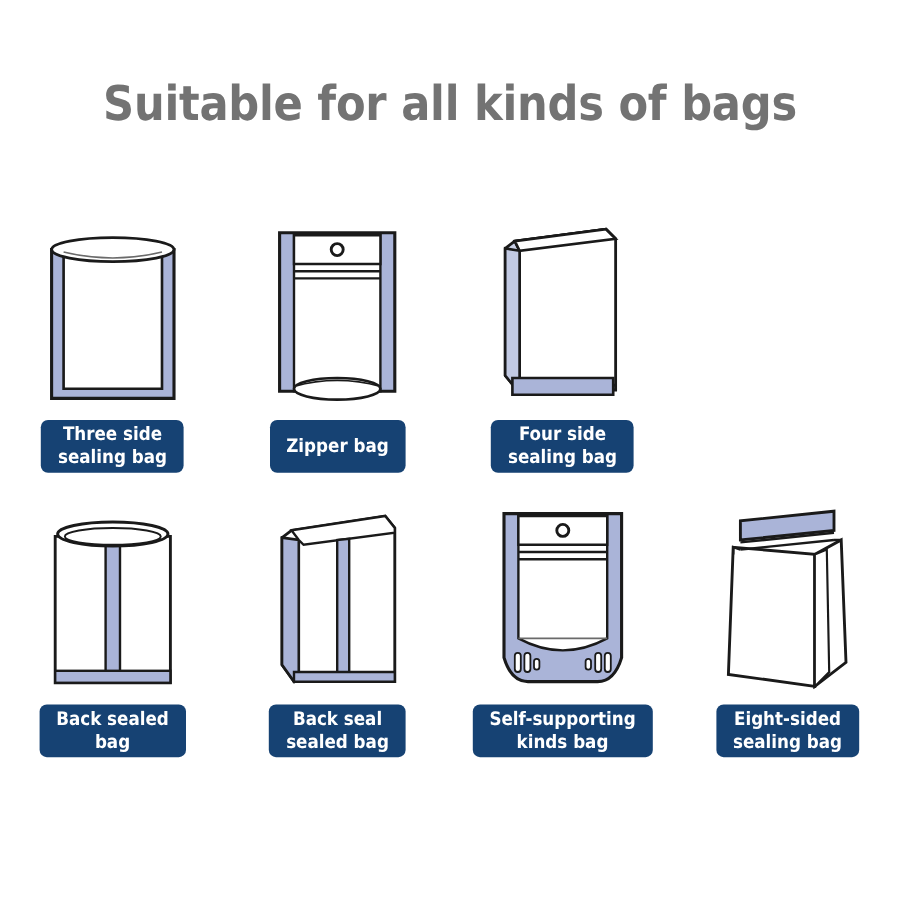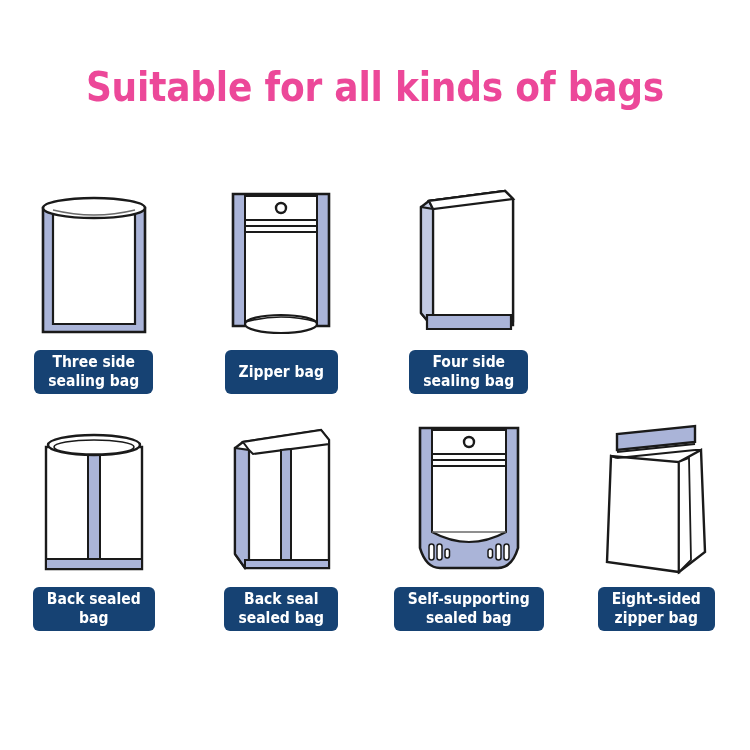--- a/index.html
+++ b/index.html
@@ -21,21 +21,21 @@
   }
   .page-title {
     position: absolute;
     top: 64px;
     left: 0;
     width: 750px;
     text-align: center;
     font-size: 40px;
     font-weight: 700;
     letter-spacing: -0.2px;
-    color: #ec4899;
+    color: #737373;
     font-family: "DejaVu Sans Condensed", "Liberation Sans", sans-serif;
     white-space: nowrap;
   }
   .grid {
     position: absolute;
     top: 170px;
     left: 0;
     width: 750px;
   }
   .row {
@@ -183,36 +183,36 @@
               <rect x="19" y="124" width="5" height="16" rx="2.5"></rect>
               <rect x="27" y="124" width="5" height="16" rx="2.5"></rect>
               <rect x="35" y="129" width="4.5" height="9" rx="2.2"></rect>
               <rect x="78" y="129" width="4.5" height="9" rx="2.2"></rect>
               <rect x="86" y="124" width="5" height="16" rx="2.5"></rect>
               <rect x="94" y="124" width="5" height="16" rx="2.5"></rect>
             </g>
           </svg>
         </div>
         <div class="label">Self-supporting
-sealed bag</div>
+kinds bag</div>
       </div>
 
       <div class="cell">
         <div class="art">
           <svg width="122" height="155" viewBox="0 0 122 155">
             <path d="M16 36 L12 142 L84 152 L84 42 Z" fill="#ffffff" stroke="#1a1a1a" stroke-width="2.4"></path>
             <path d="M84 42 L84 152 L110 132 L106 30 Z" fill="#ffffff" stroke="#1a1a1a" stroke-width="2.4"></path>
             <path d="M84 42 L84 152 L96 140 L94 38 Z" fill="#ffffff" stroke="#1a1a1a" stroke-width="1.8"></path>
             <path d="M22 14 L22 30 L100 22 L100 6 Z" fill="#aab4d8" stroke="#1a1a1a" stroke-width="2.4"></path>
             <path d="M22 32 L100 24" fill="none" stroke="#1a1a1a" stroke-width="2.0"></path>
             <path d="M22 38 L100 30" fill="none" stroke="#1a1a1a" stroke-width="2.0"></path>
             <path d="M22 38 L16 36 L16 42" fill="none" stroke="#1a1a1a" stroke-width="2.0"></path>
             <path d="M100 30 L106 30" fill="none" stroke="#1a1a1a" stroke-width="2.0"></path>
           </svg>
         </div>
         <div class="label">Eight-sided
-zipper bag</div>
+sealing bag</div>
       </div>
 
     </div>
 
   </div>
 </div>
 
 </body></html>

